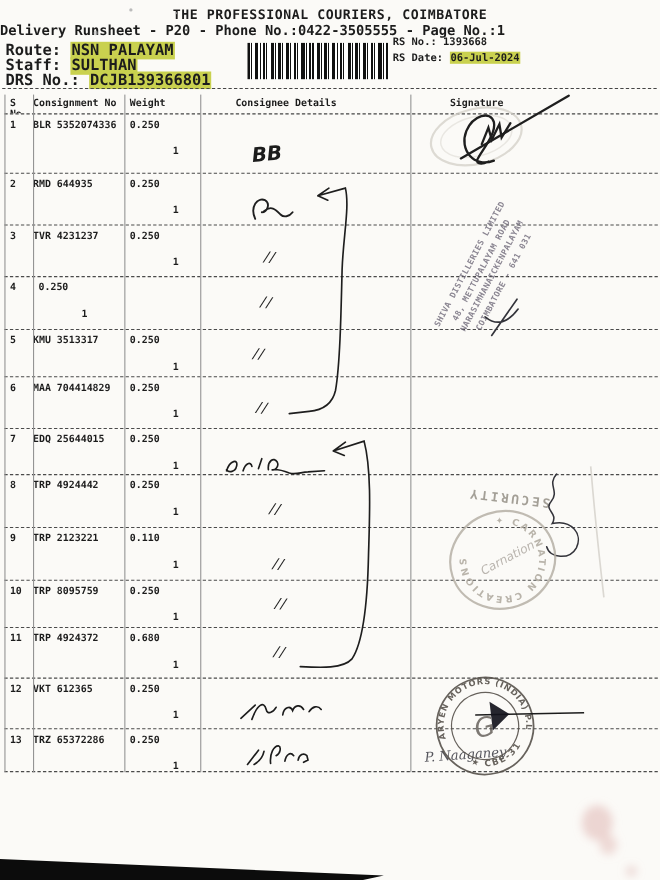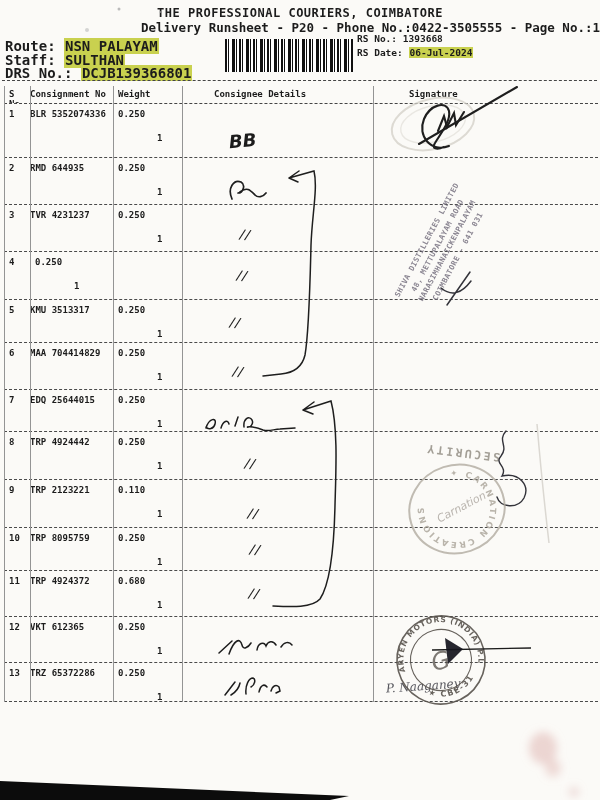--- a/index.html
+++ b/index.html
@@ -4,21 +4,21 @@
 <style>
   html,body{margin:0;padding:0;background:#ffffff;}
   .page{
     position:relative;width:600px;height:800px;overflow:hidden;
     background:#fbfaf7;
     font-family:"DejaVu Sans Mono","Liberation Mono",monospace;
     color:#1c1c1c;
   }
   .title{position:absolute;top:6px;left:0;width:600px;text-align:center;
     font-size:12px;font-weight:bold;letter-spacing:.5px;}
-  .subtitle{position:absolute;top:20px;left:0;width:600px;text-align:right;
+  .subtitle{position:absolute;top:20px;left:0;width:600px;text-align:left;
     font-size:12.5px;font-weight:bold;}
   .meta-left{position:absolute;left:5px;top:40px;font-size:14px;font-weight:bold;line-height:13.5px;}
   .meta-right{position:absolute;left:357px;top:32px;font-size:9.5px;font-weight:bold;line-height:14px;}
   .hl{background:#c9d14f;padding:0 1px;}
   .barcode{position:absolute;left:225px;top:39px;width:128px;height:33px;
     background:repeating-linear-gradient(90deg,
       #101010 0px,#101010 2px,#fff 2px,#fff 3px,
       #101010 3px,#101010 4px,#fff 4px,#fff 7px,
       #101010 7px,#101010 10px,#fff 10px,#fff 11px,
       #101010 11px,#101010 12px,#fff 12px,#fff 14px);}

